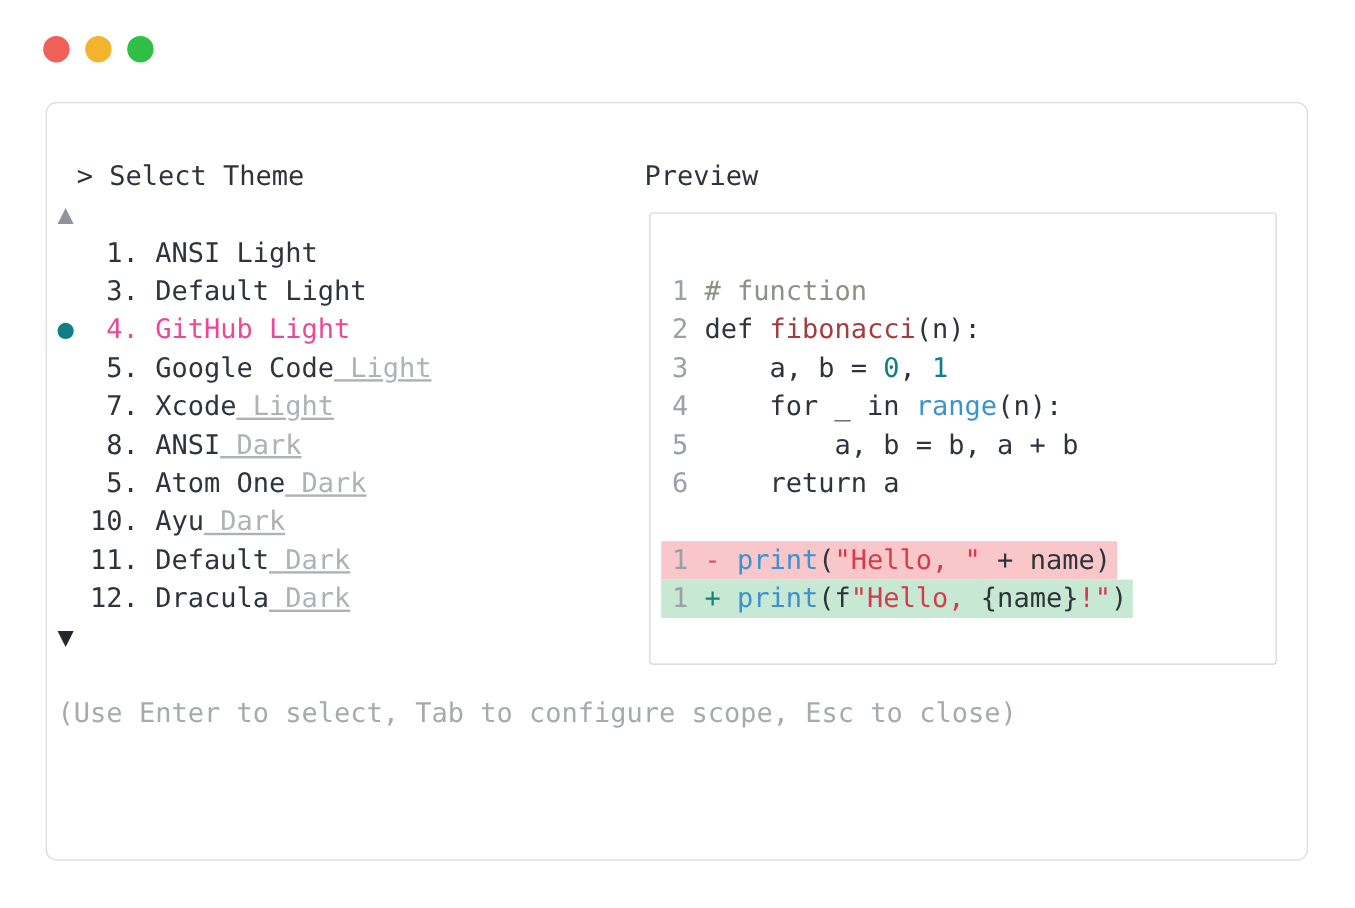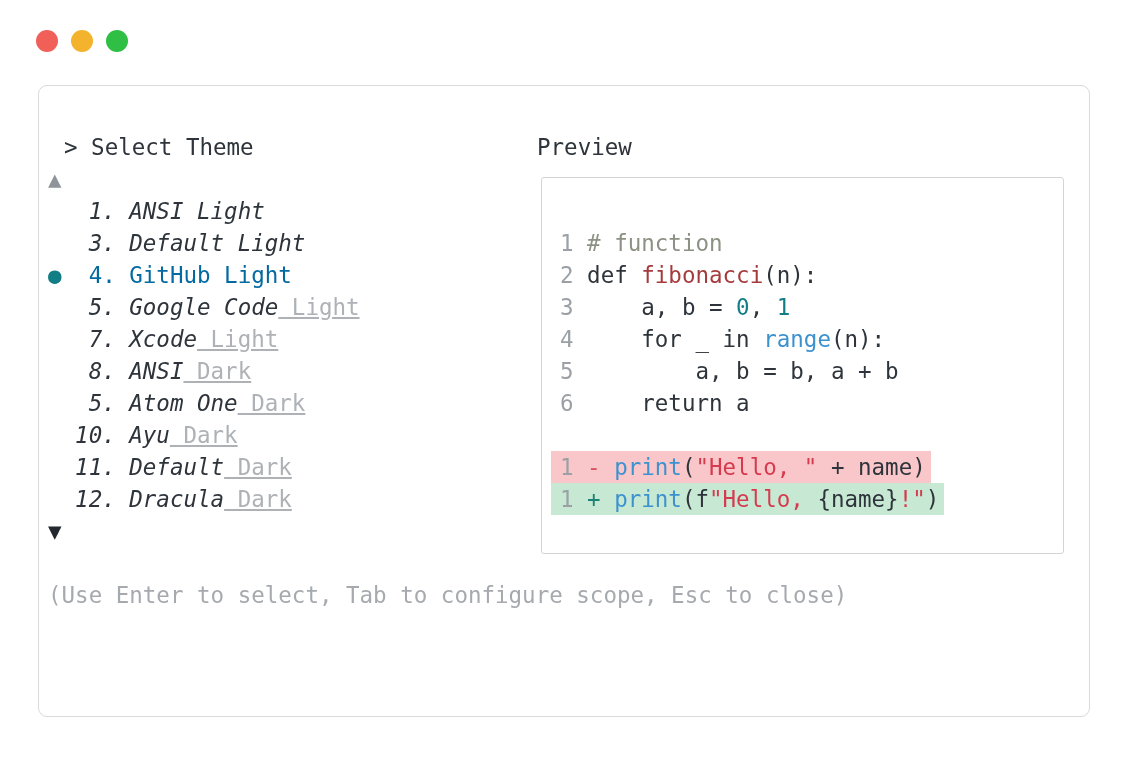--- a/index.html
+++ b/index.html
@@ -20,23 +20,23 @@
     position:absolute;left:38px;top:85px;width:1052px;height:632px;
     border:1.5px solid #d9dadb;border-radius:9px;background:#ffffff;box-sizing:border-box;
   }
   .left-col{position:absolute;left:9px;top:45px;}
   .line{height:32px;white-space:pre;}
   .row{height:32px;white-space:pre;}
   .prompt{color:#2e343b;margin-left:16px;}
   .arrow-up{color:#8f949a;}
   .arrow-down{color:#23282e;}
   .hint{color:#a6aaae;}
-  .t-teal{color:#0369a1;}
+  .t-teal{color:#ec4899;}
   .t-muted{color:#aeb2b6;text-decoration:underline;}
-  .t-dark{color:#2e343b;font-style:italic;}
+  .t-dark{color:#2e343b;}
   .bullet{color:#117e86;}
   
   .preview-label{position:absolute;left:498px;top:45px;color:#2e343b;}
   .preview-box{
     position:absolute;left:502px;top:91px;width:523px;height:377px;
     border:1.5px solid #d2d4d6;border-radius:3px;background:#ffffff;box-sizing:border-box;
   }
   .code{position:absolute;left:18px;top:49px;}
   .tok-linenum{color:#9aa0a5;}
   .tok-plain{color:#2e343b;}

